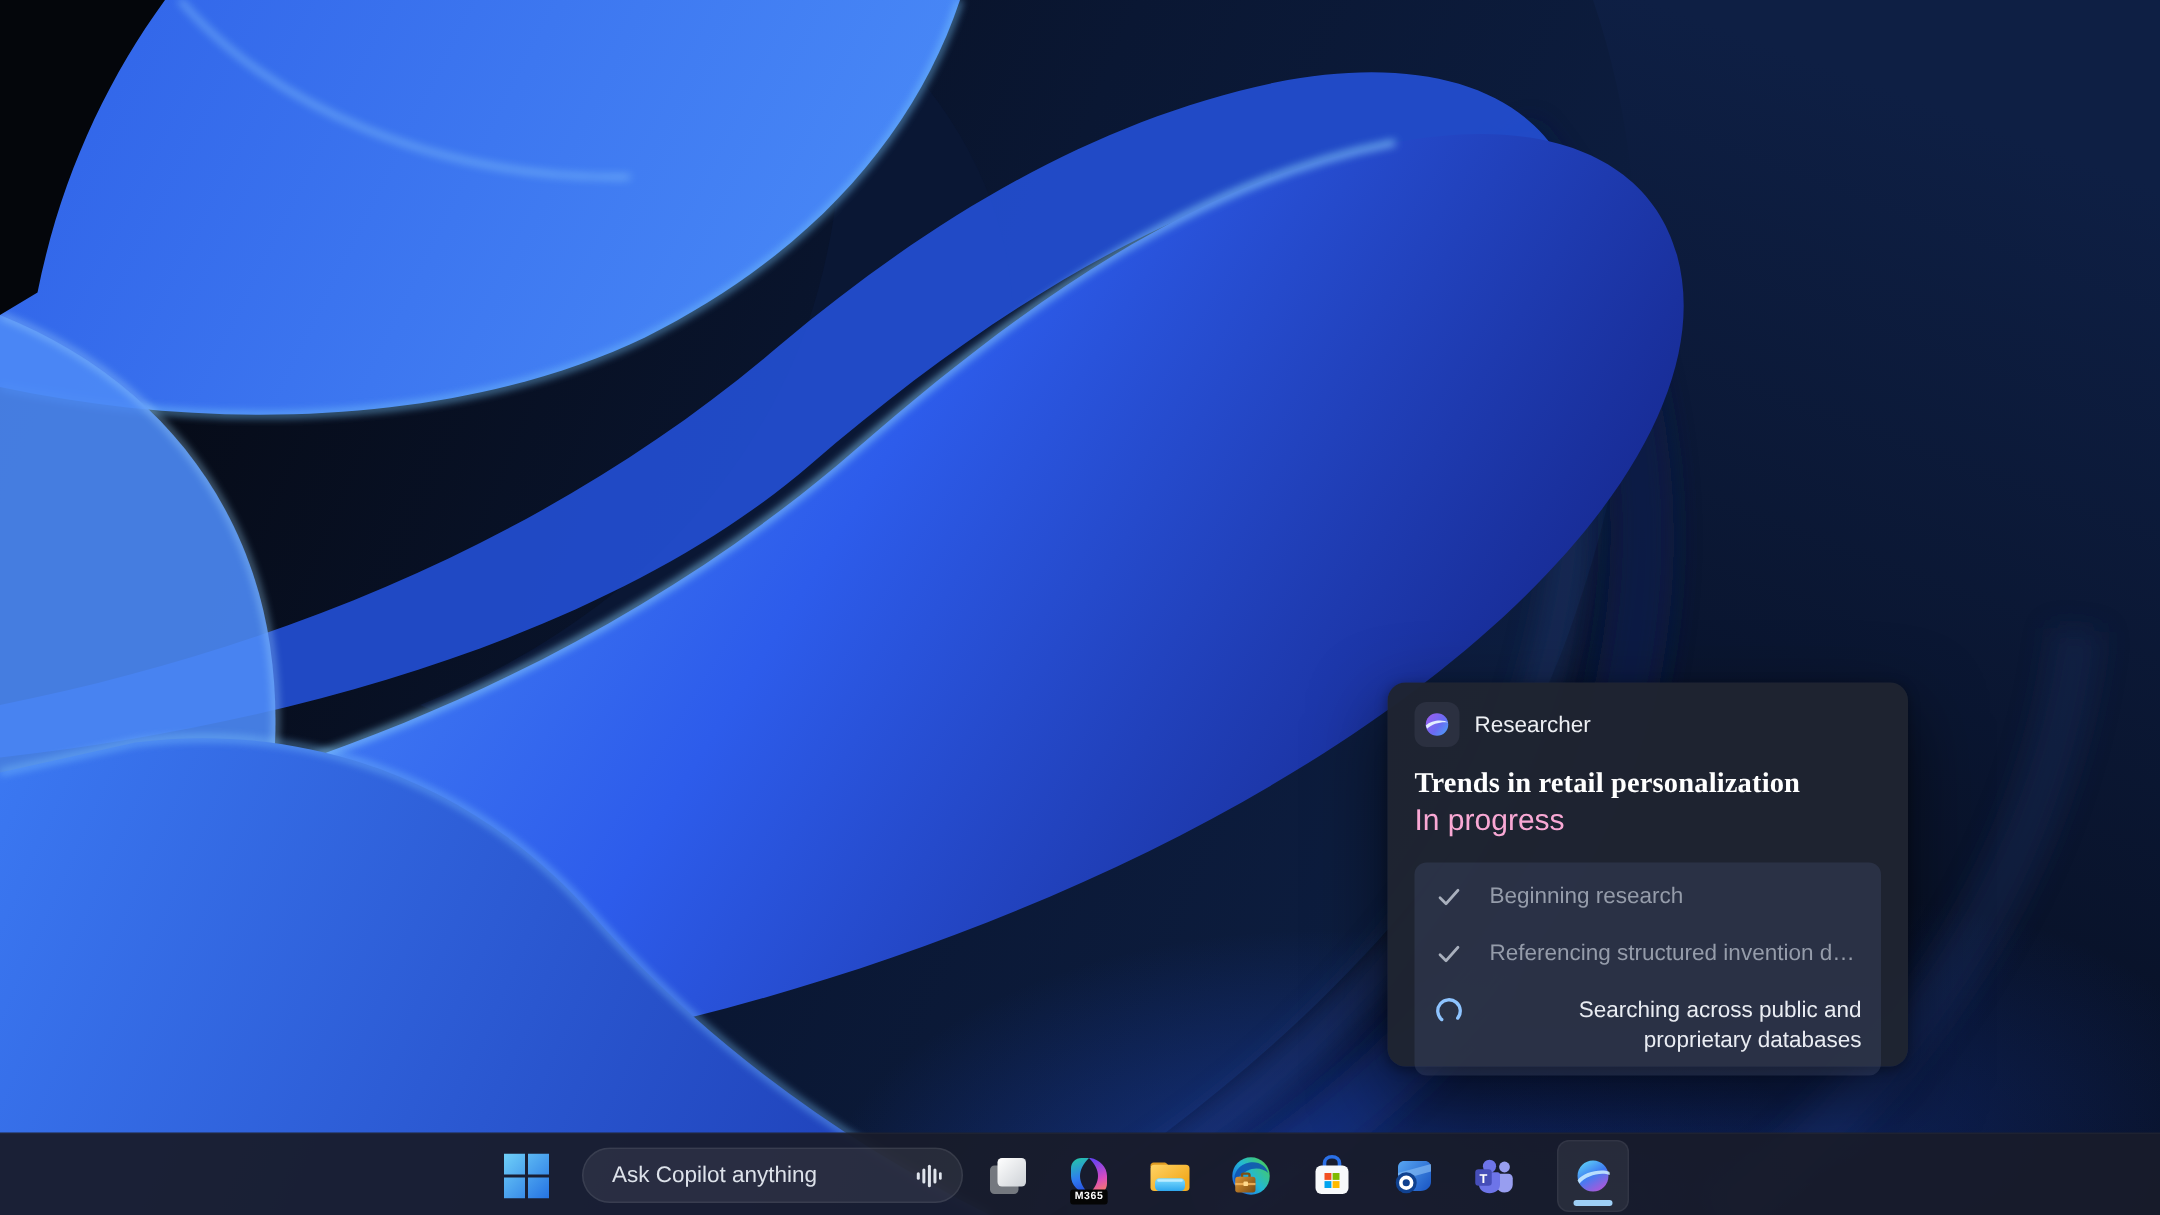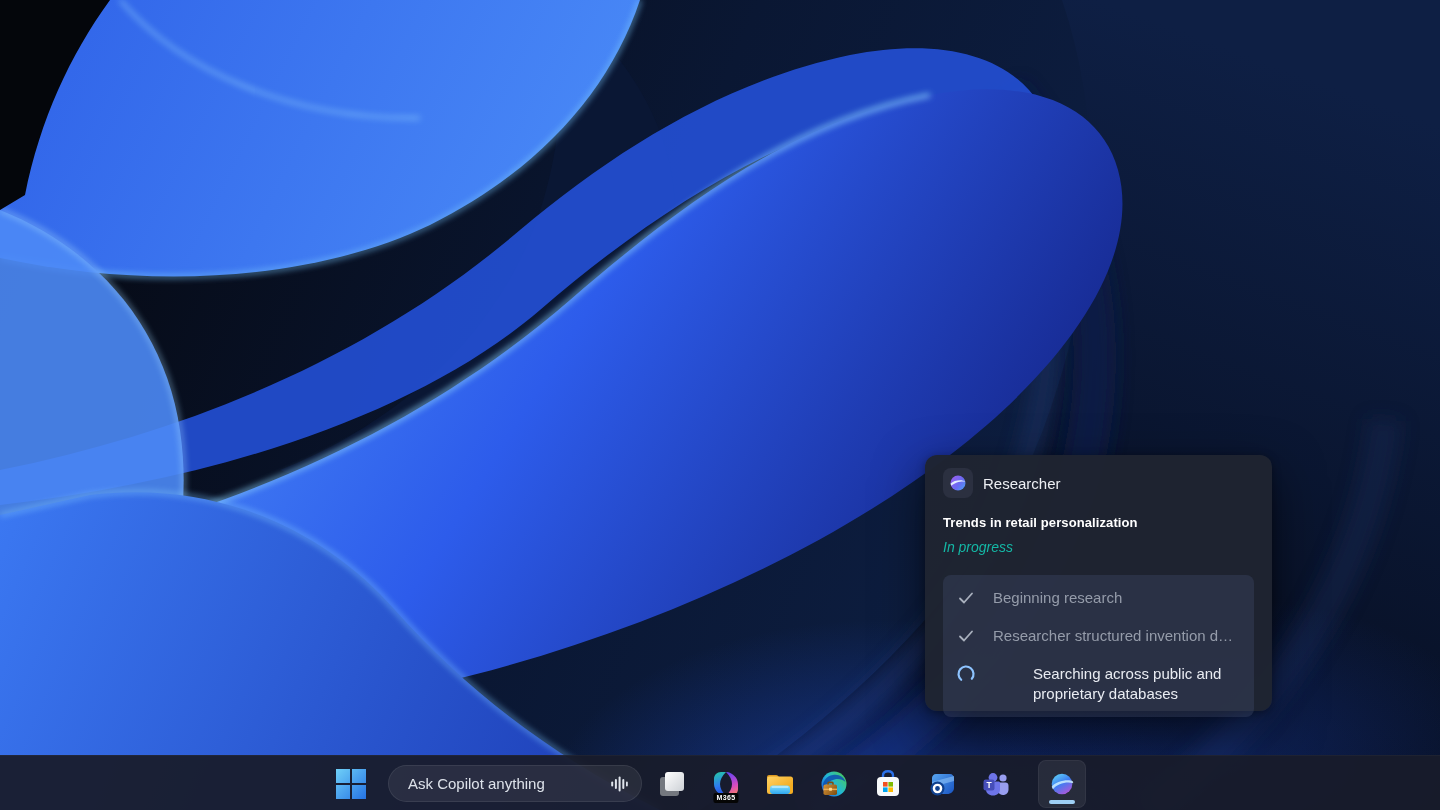--- a/index.html
+++ b/index.html
@@ -11,24 +11,24 @@
   .card{
     position:absolute;left:925px;top:455px;width:347px;height:256px;
     box-sizing:border-box;padding:13px 18px 14px 18px;
     background:rgba(31,36,49,0.97);border-radius:12px;
     box-shadow:0 18px 50px rgba(0,0,0,0.55), 0 2px 8px rgba(0,0,0,0.35);
   }
   .card-header{display:flex;align-items:center;gap:10px;height:30px;}
   .app-icon{width:30px;height:30px;border-radius:8px;background:#2b3040;
     display:flex;align-items:center;justify-content:center;flex:none;}
   .app-name{font-size:15px;color:#edeff3;}
-  .card-title{margin-top:14px;font-size:13px;font-weight:bold;color:#ffffff;letter-spacing:.1px;line-height:21px;}
-  .card-status{margin-top:6px;font-size:14px;color:#14b8a6;line-height:16px;font-style:italic;}
+  .card-title{margin-top:14px;font-size:19px;font-weight:bold;color:#ffffff;letter-spacing:.1px;line-height:21px;font-family:Liberation Serif, serif;}
+  .card-status{margin-top:6px;font-size:20px;color:#f9a8d4;line-height:16px;}
   .steps-panel{margin-top:20px;background:rgba(62,73,106,0.38);border-radius:8px;padding:13px 13px 13px 13px;}
-  .step{display:flex;align-items:flex-start;gap:17px;}
+  .step{display:flex;align-items:flex-start;gap:17px;text-align:right;}
   .step + .step{margin-top:18px;}
   .step-icon{width:20px;height:20px;flex:none;display:flex;align-items:center;justify-content:center;}
   .step-label{font-size:15px;line-height:20px;}
   .step-label.muted{color:#959caa;white-space:nowrap;overflow:hidden;max-width:248px;}
   .step-label.active{color:#e9ecf2;margin-left:40px;}
 
   
   .taskbar{
     position:absolute;left:0;right:0;bottom:0;height:55px;
     background:rgba(24,28,43,0.94);
@@ -169,21 +169,21 @@
             </svg>
         </span>
         <span class="step-label muted">Beginning research</span>
       </div>
       <div class="step">
         <span class="step-icon">
           <svg width="20" height="20" viewBox="0 0 20 20">
               <path d="M4,10.5 L8,14.5 L16,5.5" stroke="#a9b0bd" stroke-width="1.8" fill="none" stroke-linecap="round" stroke-linejoin="round"></path>
             </svg>
         </span>
-        <span class="step-label muted">Researcher structured invention d…</span>
+        <span class="step-label muted">Referencing structured invention d…</span>
       </div>
       <div class="step">
         <span class="step-icon">
           <svg width="20" height="20" viewBox="0 0 20 20">
             <circle cx="10" cy="10" r="7.5" stroke="#8ec4ff" stroke-width="2.2" fill="none" stroke-linecap="round" stroke-dasharray="35 12.2" transform="rotate(130 10 10)"></circle>
           </svg>
         </span>
         <span class="step-label active">Searching across public and proprietary databases</span>
       </div>
     </div>

